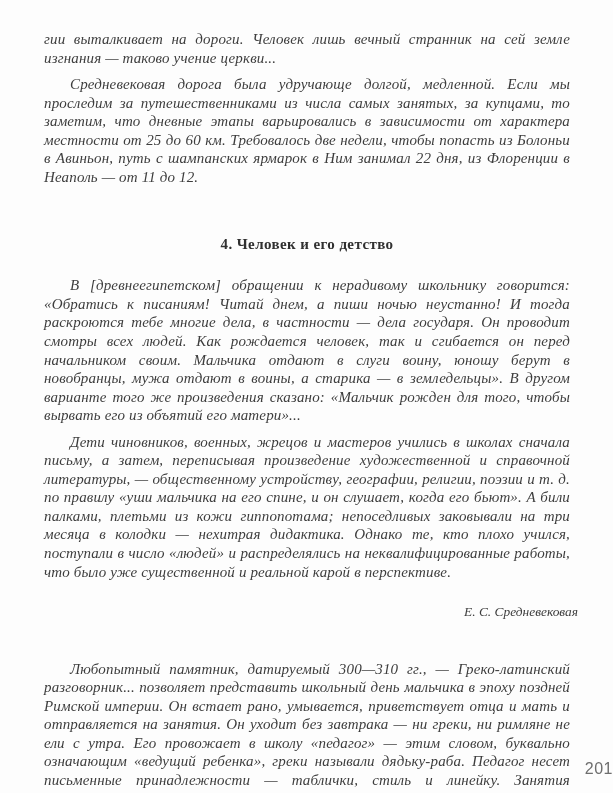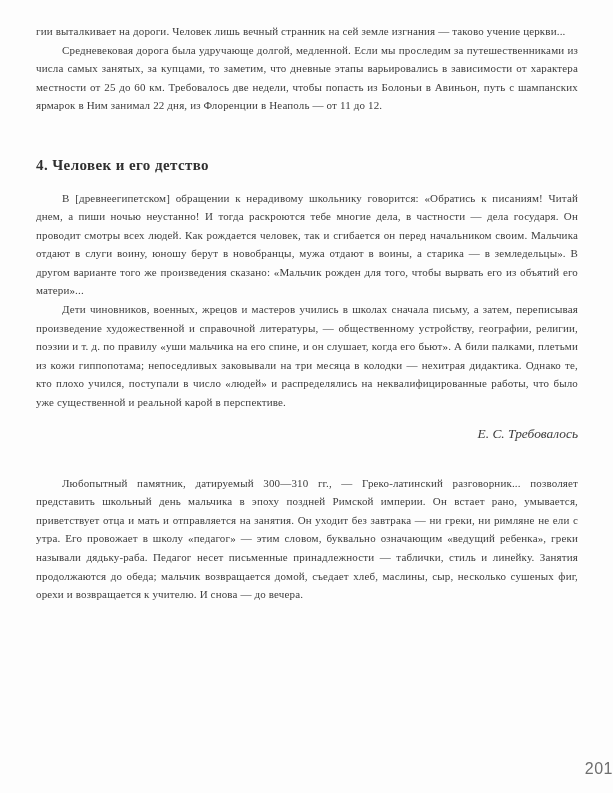--- a/index.html
+++ b/index.html
@@ -24,27 +24,28 @@
   }
 
   .content {
     position: absolute;
     left: 36px;
     top: 22px;
     width: 542px;
   }
 
   p.body-par {
-    margin: 0;
-    font-size: 11px;
+    margin: 8px;
+    font-size: 15px;
     line-height: 18.55px;
     text-align: justify;
     text-indent: 26px;
     letter-spacing: 0.15px;
     color: #3d3d3d;
+    font-style: italic;
     -webkit-font-smoothing: none;
   }
   p.body-par.no-indent {
     text-indent: 0;
   }
 
   .attribution {
     margin: 0;
     font-size: 13.4px;
     line-height: 18.55px;
@@ -55,21 +56,21 @@
   }
   .gap-attr  { height: 14px; }
   .gap-sec   { height: 28px; }
   .gap-after-head { height: 15px; }
   .gap-block { height: 30px; }
 
   h2.section-heading {
     margin: 0;
     font-size: 15px;
     font-weight: bold;
-    text-align: left;
+    text-align: center;
     letter-spacing: 0.4px;
     color: #303030;
   }
 
   .page-number {
     position: absolute;
     left: 0;
     right: 0;
     top: 760px;
     text-align: right;
@@ -98,21 +99,21 @@
     <h2 class="section-heading">4. Человек и его детство</h2>
 
     <div class="gap-after-head"></div>
 
     <p class="body-par">В [древнеегипетском] обращении к нерадивому школьнику говорится: «Обратись к писаниям! Читай днем, а пиши ночью неустанно! И тогда раскроются тебе многие дела, в частности — дела государя. Он проводит смотры всех людей. Как рождается человек, так и сгибается он перед начальником своим. Мальчика отдают в слуги воину, юношу берут в новобранцы, мужа отдают в воины, а старика — в земледельцы». В другом варианте того же произведения сказано: «Мальчик рожден для того, чтобы вырвать его из объятий его матери»...</p>
 
     <p class="body-par">Дети чиновников, военных, жрецов и мастеров учились в школах сначала письму, а затем, переписывая произведение художественной и справочной литературы, — общественному устройству, географии, религии, поэзии и т. д. по правилу «уши мальчика на его спине, и он слушает, когда его бьют». А били палками, плетьми из кожи гиппопотама; непоседливых заковывали на три месяца в колодки — нехитрая дидактика. Однако те, кто плохо учился, поступали в число «людей» и распределялись на неквалифицированные работы, что было уже существенной и реальной карой в перспективе.</p>
 
     <div class="gap-attr"></div>
 
-    <p class="attribution">Е. С. Требовалось</p>
+    <p class="attribution">Е. С. Средневековая</p>
 
     <div class="gap-block"></div>
 
     <p class="body-par">Любопытный памятник, датируемый 300—310 гг., — Греко-латинский разговорник... позволяет представить школьный день мальчика в эпоху поздней Римской империи. Он встает рано, умывается, приветствует отца и мать и отправляется на занятия. Он уходит без завтрака — ни греки, ни римляне не ели с утра. Его провожает в школу «педагог» — этим словом, буквально означающим «ведущий ребенка», греки называли дядьку-раба. Педагог несет письменные принадлежности — таблички, стиль и линейку. Занятия продолжаются до обеда; мальчик возвращается домой, съедает хлеб, маслины, сыр, несколько сушеных фиг, орехи и возвращается к учителю. И снова — до вечера.</p>
 
   </div>
 
   <div class="page-number">201</div>
 
 </div>

